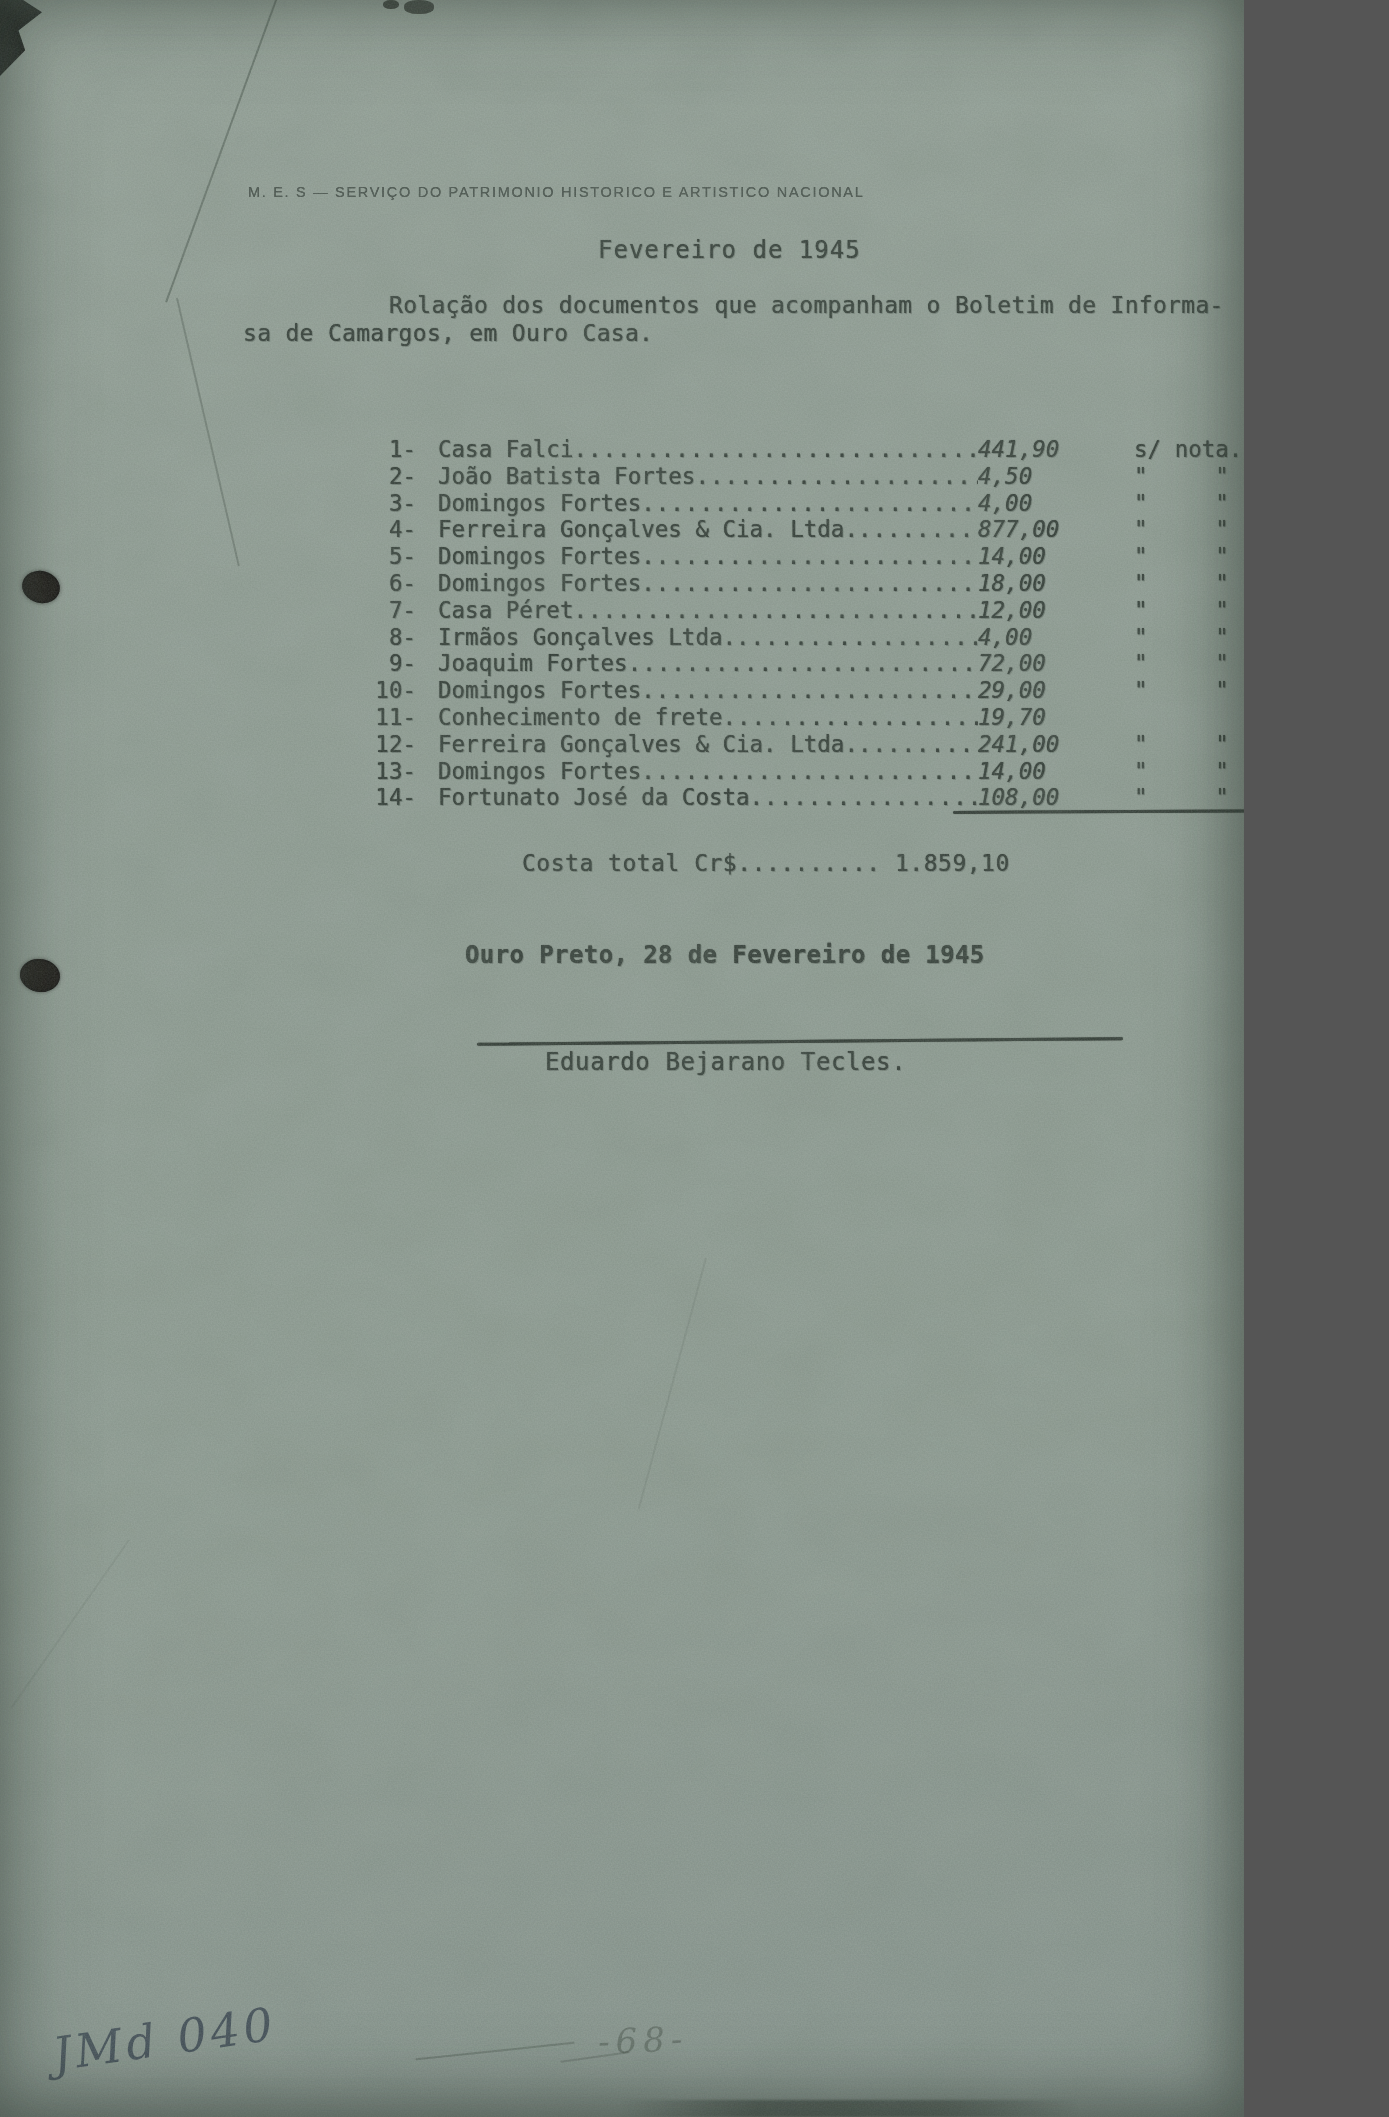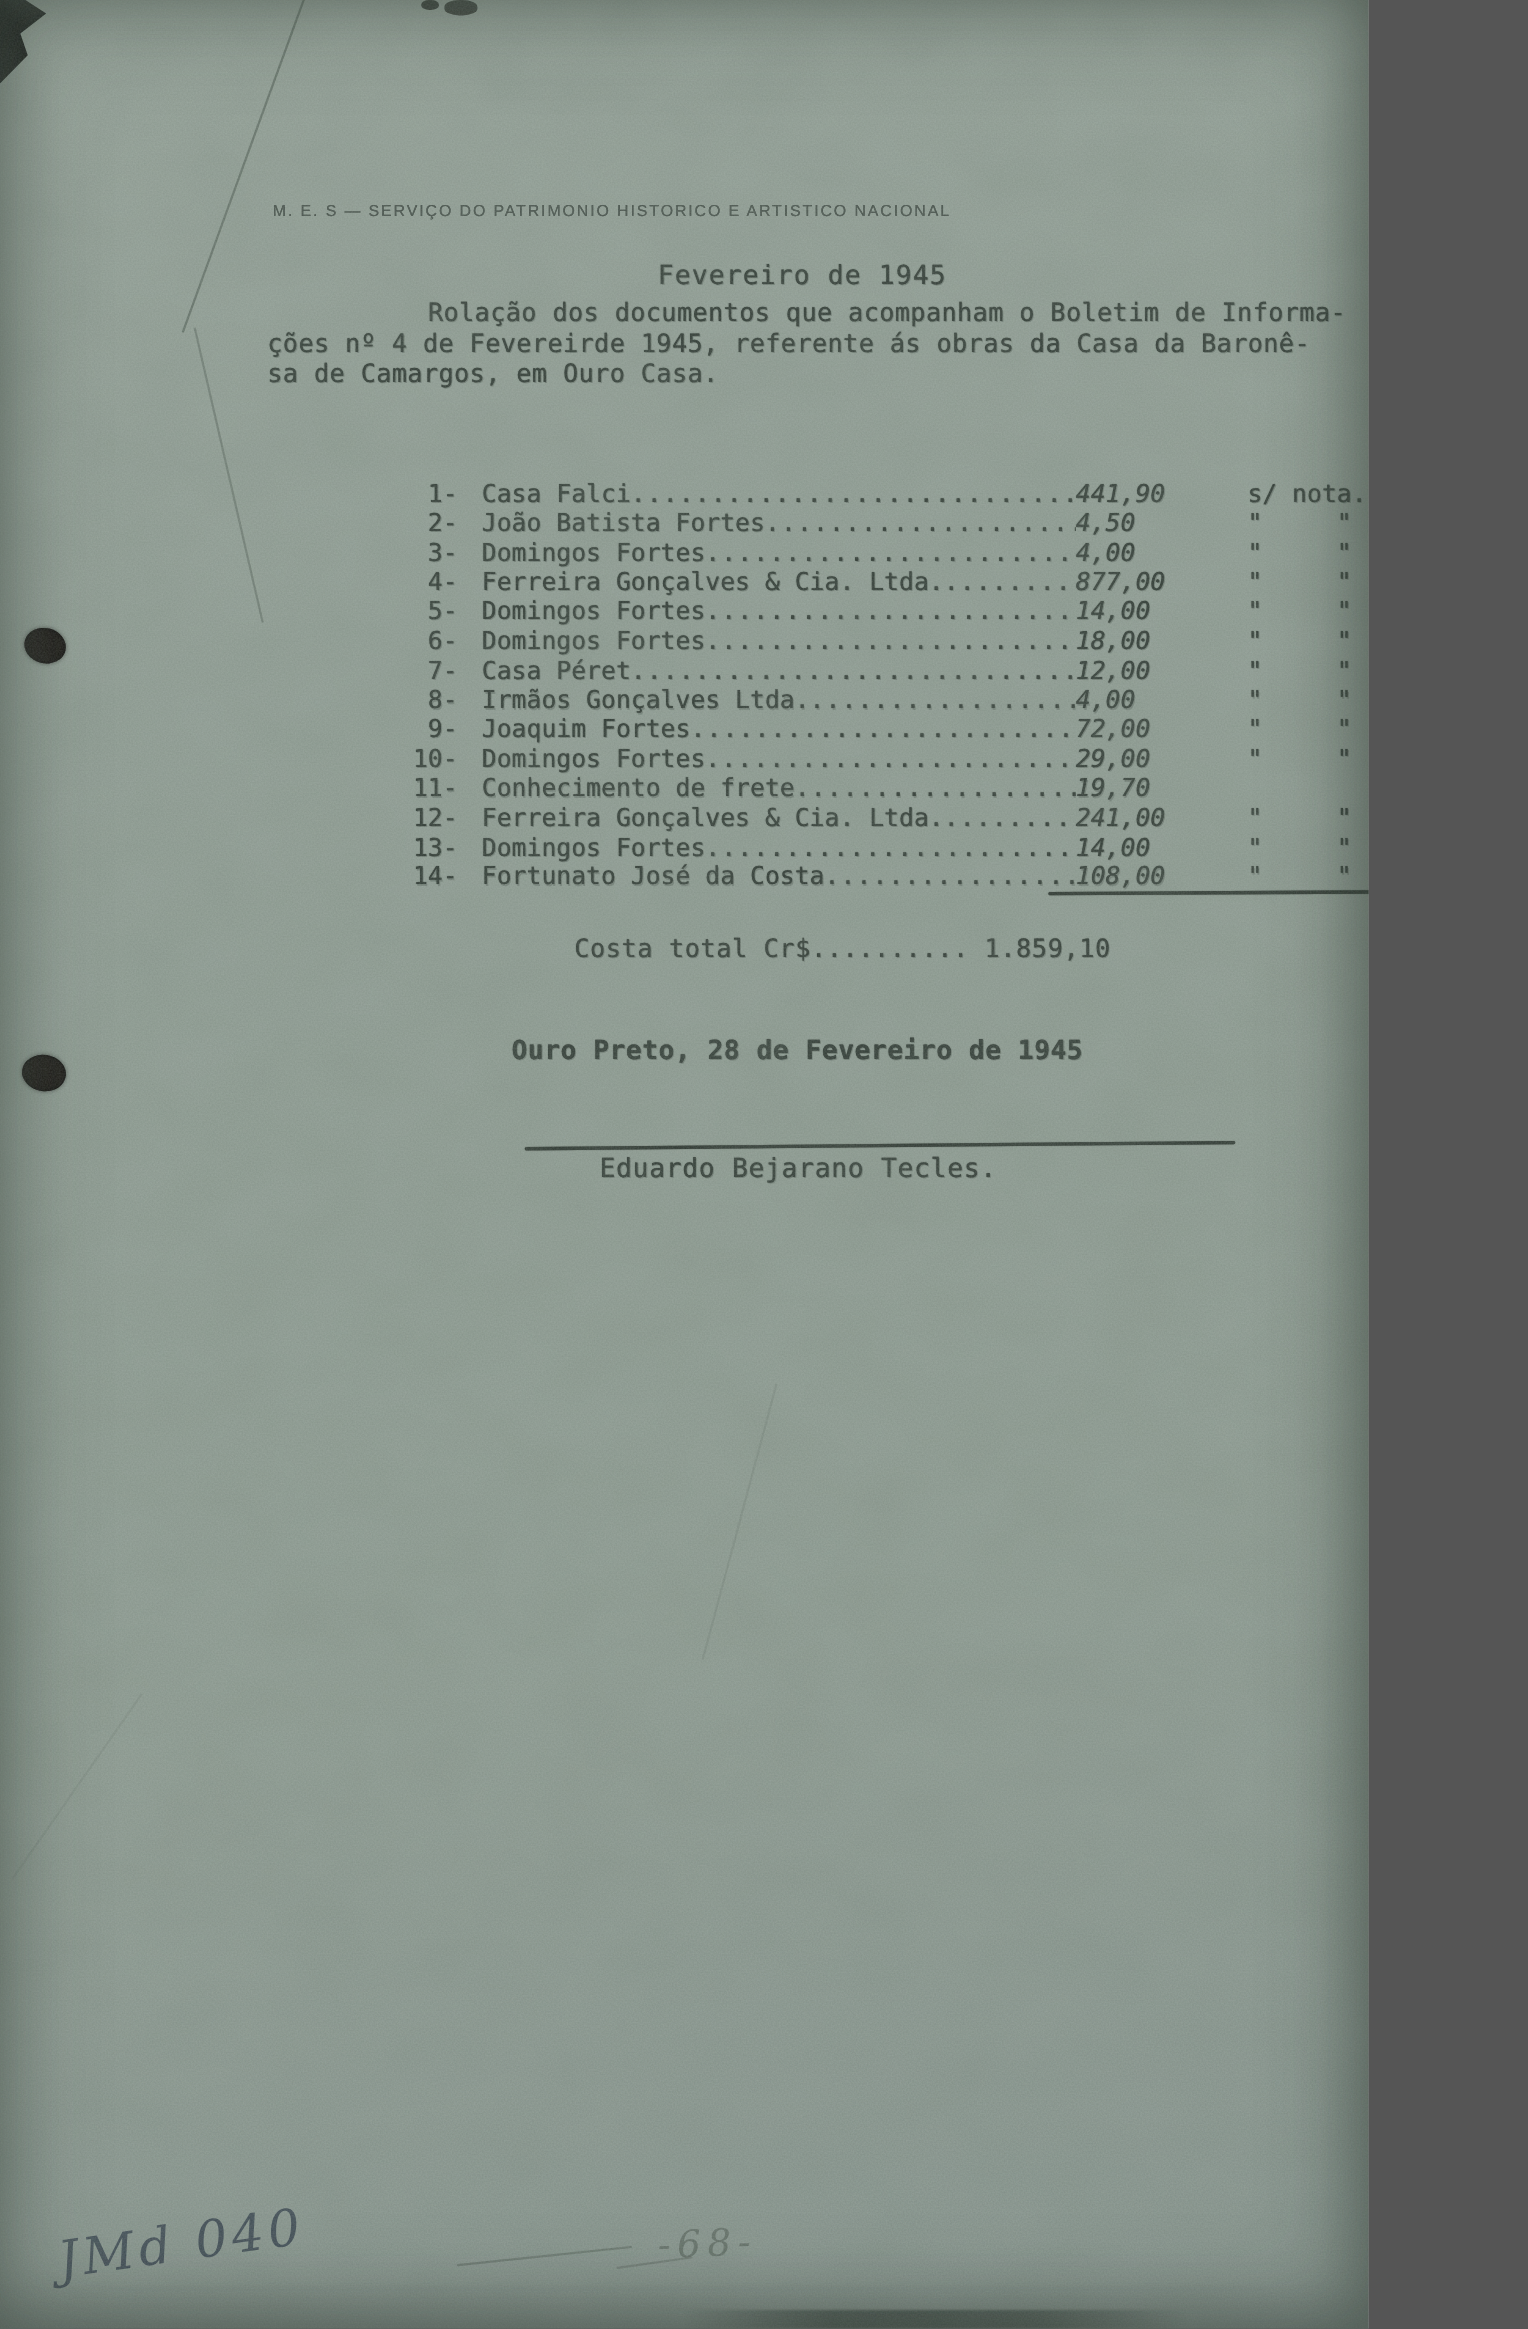--- a/index.html
+++ b/index.html
@@ -16,21 +16,21 @@
     box-shadow:inset 0 0 95px rgba(38,48,40,.35), inset -10px -16px 55px rgba(33,43,36,.33), inset 8px 6px 45px rgba(125,137,127,.22);}
   .ink{ text-shadow:0 0 1px rgba(28,36,30,.75), 1px 1px .5px rgba(28,36,30,.22); }
   .print-header{
     position:absolute;left:248px;top:184px;
     font-family:"Liberation Sans", sans-serif;
     font-size:14.5px;letter-spacing:1.7px;color:#46504a;
     text-shadow:0 0 .6px rgba(40,50,44,.8);
     white-space:nowrap;
   }
   .doc-title{position:absolute;left:598px;top:236px;font-size:24px;letter-spacing:1px;white-space:nowrap;}
-  .para{position:absolute;left:243px;top:272px;font-size:23px;line-height:27.6px;letter-spacing:.3px;white-space:nowrap;}
+  .para{position:absolute;left:243px;top:292px;font-size:23px;line-height:27.6px;letter-spacing:.3px;white-space:nowrap;}
   .para .l1{padding-left:146px;}
   .list{position:absolute;left:370px;top:436px;width:936px;font-size:22.5px;}
   .row{display:flex;align-items:baseline;height:26.8px;line-height:26.8px;white-space:nowrap;}
   .row .num{width:46px;text-align:right;flex:none;margin-right:22px;}
   .row .name{flex:none;}
   .row .dots{flex:1;overflow:hidden;white-space:nowrap;letter-spacing:1px;}
   .row .val{width:128px;text-align:left;flex:none;font-style:italic;}
   .row .nota{width:172px;flex:none;padding-left:28px;white-space:pre;}
   .rule{position:absolute;background:#2c352f;height:3px;border-radius:2px;
     box-shadow:0 0 1px rgba(28,36,30,.7);}
@@ -84,21 +84,20 @@
   <div class="crease c2"></div>
   <div class="crease c3"></div>
   <div class="crease c4"></div>
 
   <div class="print-header">M. E. S — SERVIÇO DO PATRIMONIO HISTORICO E ARTISTICO NACIONAL</div>
 
   <div class="doc-title ink">Fevereiro de 1945</div>
 
   <div class="para ink">
     <div class="l1">Rolação dos documentos que acompanham o Boletim de Informa-</div>
-    <div class="l2">ções nº 4 de Fevereirde 1945, referente ás obras da Casa da Baronê-</div>
     <div class="l3">sa de Camargos, em Ouro Casa.</div>
   </div>
 
   <div class="list ink">
 
   <div class="row">
       <span class="num">1-</span>
       <span class="name">Casa Falci</span>
       <span class="dots">..................................................</span>
       <span class="val">441,90</span>

